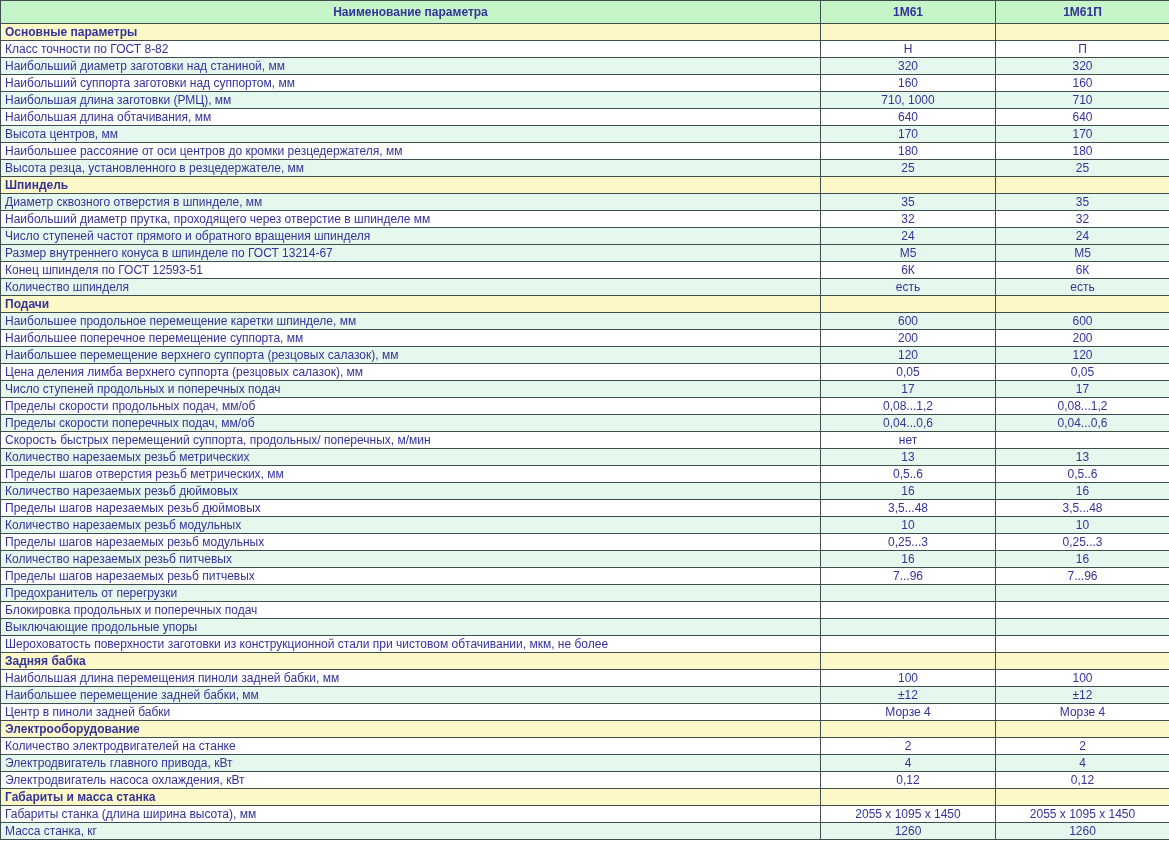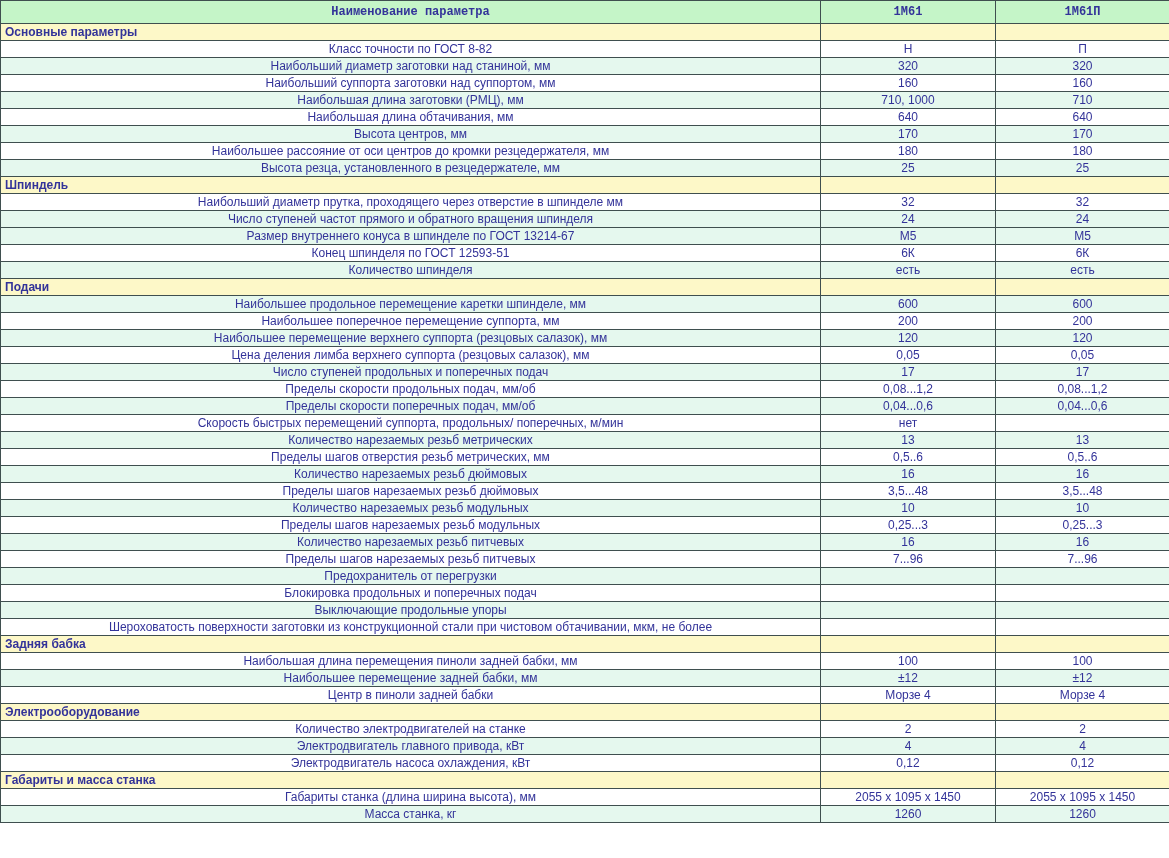--- a/index.html
+++ b/index.html
@@ -28,27 +28,26 @@
     color: #333399;
     overflow: hidden;
     white-space: nowrap;
   }
   table.specs th {
     height: 22px;
     background: #c5f5c8;
     font-weight: bold;
     text-align: center;
     padding: 0 8px;
-    font-family: Liberation Mono, monospace;
   }
   table.specs td {
     height: 16px;
     padding: 0 4px;
   }
-  td.param { text-align: center; }
+  td.param { text-align: left; }
   td.val   { text-align: center; }
 
   tr.stripe-odd  td { background: #ffffff; }
   tr.stripe-even td { background: #e5f8ee; }
   tr.section td {
     background: #fdf8c8;
     font-weight: bold;
     text-align: left;
   }
 </style>
@@ -113,20 +112,25 @@
         <tr class="stripe-even">
           <td class="param">Высота резца, установленного в резцедержателе, мм</td>
           <td class="val">25</td>
           <td class="val">25</td>
         </tr>
         <tr class="section">
           <td class="param">Шпиндель</td>
           <td class="val"></td>
           <td class="val"></td>
         </tr>
+        <tr class="stripe-even">
+          <td class="param">Диаметр сквозного отверстия в шпинделе, мм</td>
+          <td class="val">35</td>
+          <td class="val">35</td>
+        </tr>
         <tr class="stripe-odd">
           <td class="param">Наибольший диаметр прутка, проходящего через отверстие в шпинделе мм</td>
           <td class="val">32</td>
           <td class="val">32</td>
         </tr>
         <tr class="stripe-even">
           <td class="param">Число ступеней частот прямого и обратного вращения шпинделя</td>
           <td class="val">24</td>
           <td class="val">24</td>
         </tr>

